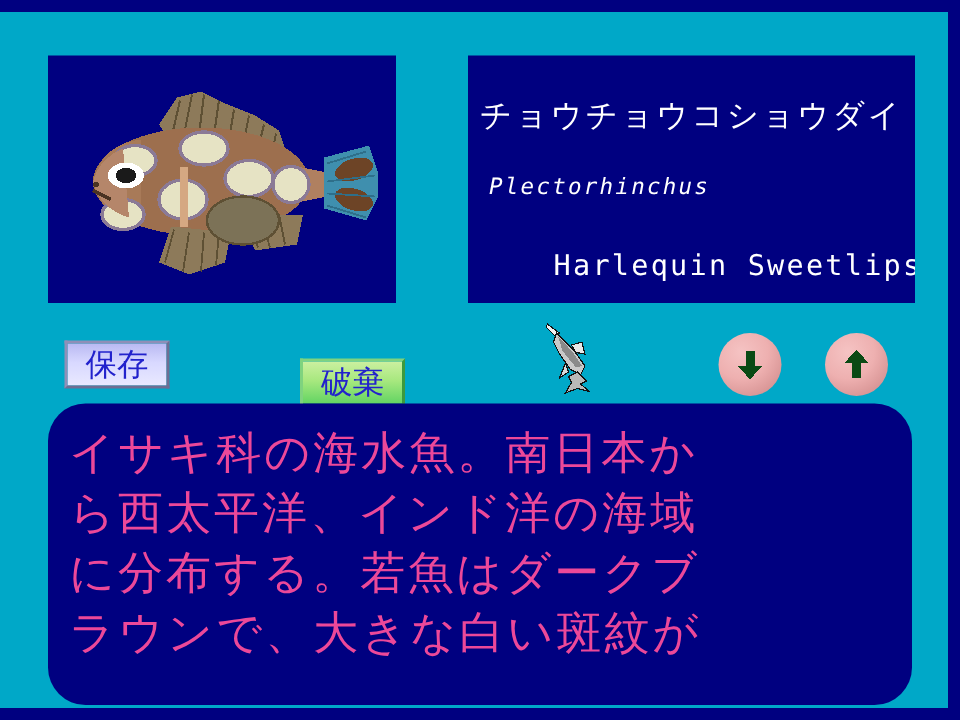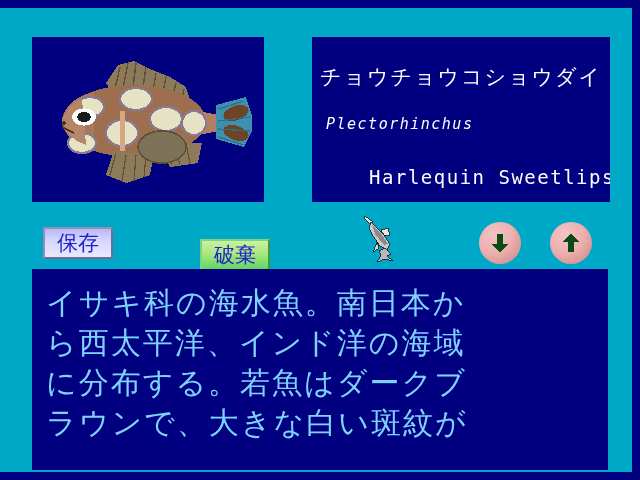--- a/index.html
+++ b/index.html
@@ -157,22 +157,23 @@
   }
 
   
   #description-panel {
     position: absolute;
     left: 32px;
     top: 261px;
     width: 576px;
     height: 201px;
     background: #000080;
-    color: #7dd3fc;
+    color: #ec4899;
     overflow: hidden;
+    border-radius: 25px;
   }
   #description-text {
     position: absolute;
     left: 14px;
     top: 14px;
     width: 552px;
     font-size: 30px;
     line-height: 40px;
     letter-spacing: 2px;
     font-family: "DejaVu Sans Mono", "DejaVu Sans", monospace;

